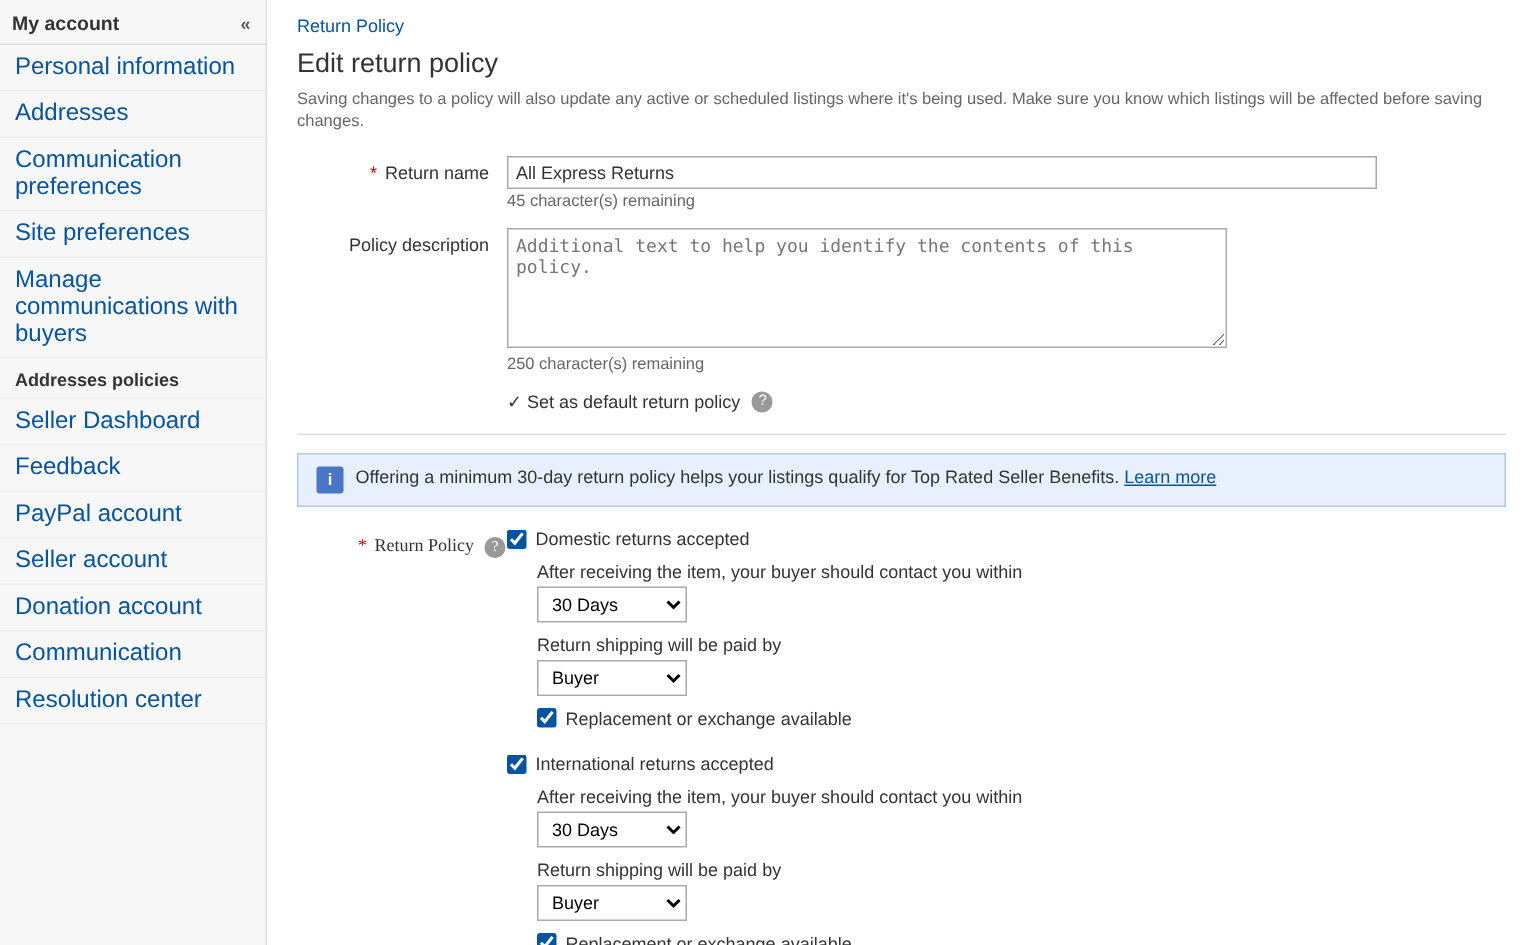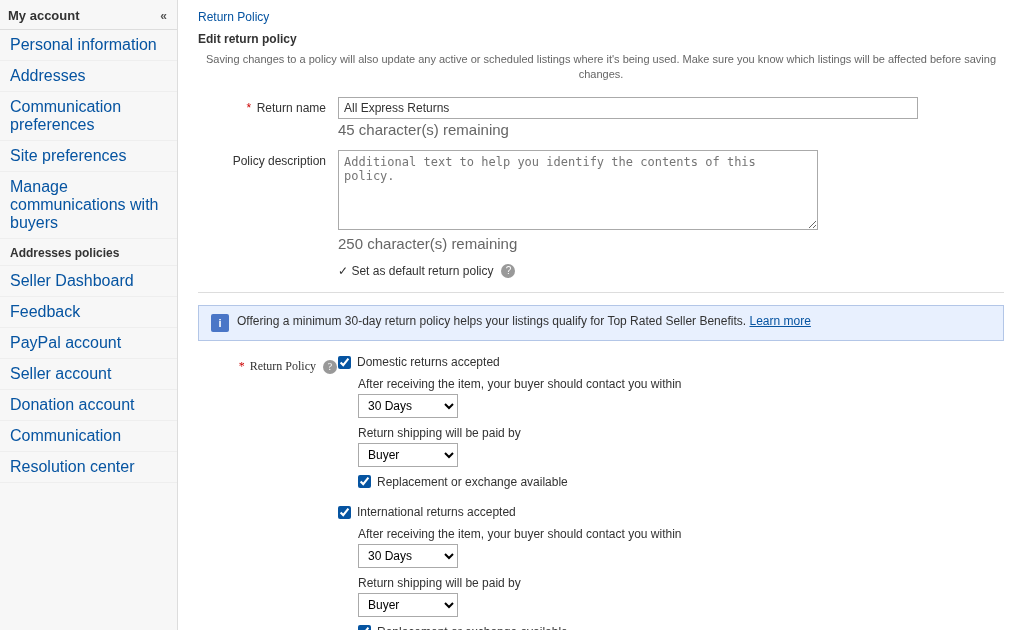--- a/index.html
+++ b/index.html
@@ -57,32 +57,31 @@
 
     
     .breadcrumb {
       font-size: 12px;
       color: #555;
       margin-bottom: 8px;
     }
     .breadcrumb a { color: #0654a1; text-decoration: none; }
 
     .page-title {
-      font-size: 12px;
-      font-weight: bold;
+      font-size: 18px;
+      font-weight: normal;
       color: #333;
       margin-bottom: 6px;
     }
 
     .info-text {
       font-size: 11px;
       color: #666;
       margin-bottom: 14px;
       line-height: 1.4;
-      text-align: center;
     }
 
     
     .form-row {
       display: flex;
       align-items: flex-start;
       margin-bottom: 12px;
     }
     .form-label {
       width: 140px;
@@ -110,21 +109,21 @@
       width: 480px;
       max-width: 100%;
       height: 80px;
       padding: 4px 5px;
       border: 1px solid #aaa;
       font-size: 12px;
       color: #777;
       resize: vertical;
     }
     .char-remaining {
-      font-size: 15px;
+      font-size: 11px;
       color: #666;
       margin-top: 2px;
     }
 
     .default-policy-row {
       display: flex;
       margin-left: 140px;
       margin-bottom: 14px;
       font-size: 12px;
     }

